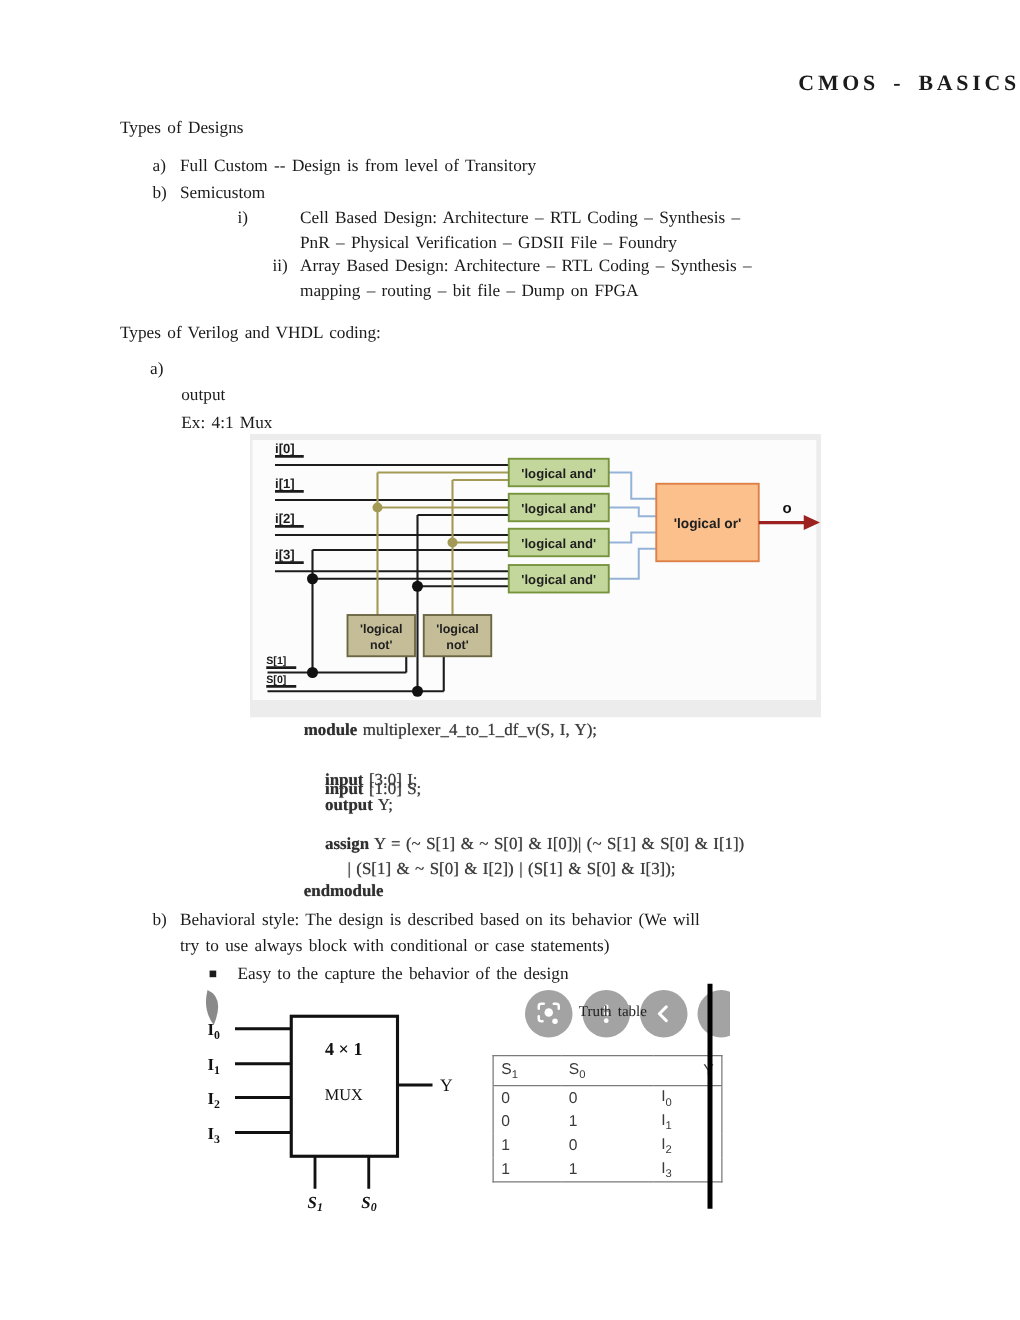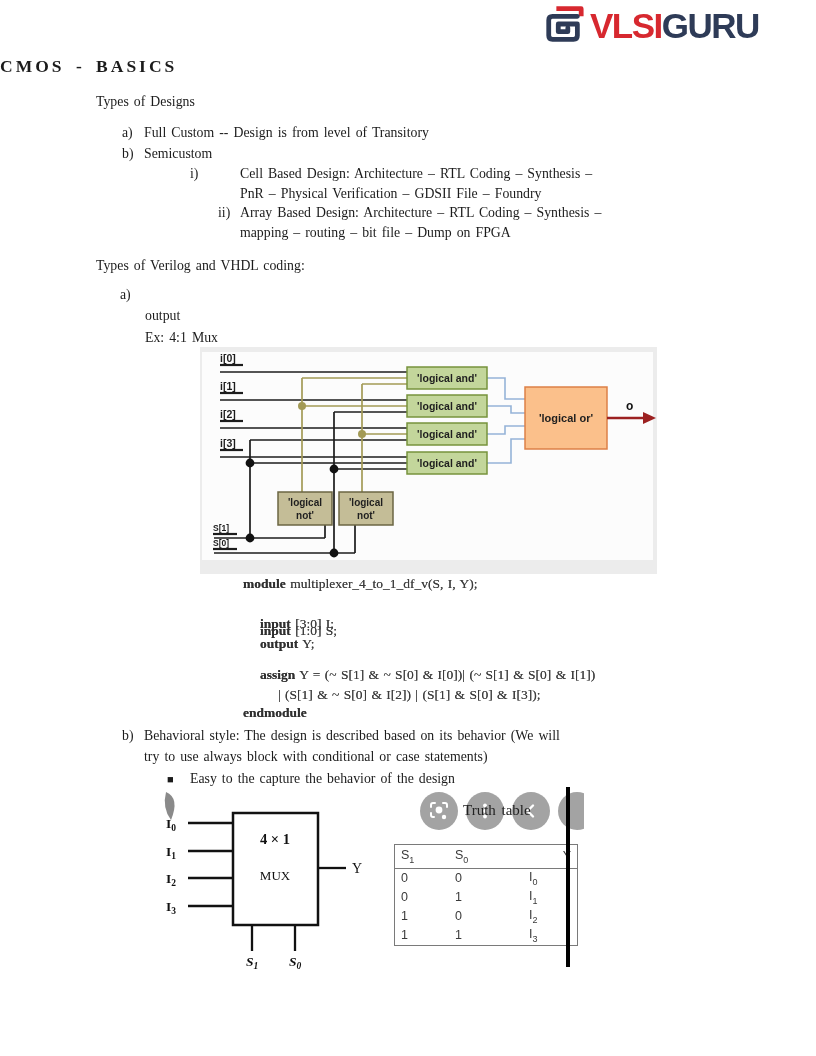--- a/index.html
+++ b/index.html
@@ -1,69 +1,58 @@
 <!DOCTYPE html>
 <html><head>
 <meta charset="utf-8">
 <style>
   html,body{margin:0;padding:0;background:#fff;}
   .page{position:relative;width:816px;height:1056px;background:#ffffff;overflow:hidden;
         font-family:"Liberation Serif",serif;color:#1b1b1b;}
   .ln{position:absolute;white-space:nowrap;font-size:13.8px;word-spacing:1.6px;}
-  .title{position:absolute;left:0;top:56px;width:816px;text-align:left;
+  .title{position:absolute;left:0;top:56px;width:816px;text-align:right;
          font-size:17.5px;font-weight:bold;letter-spacing:3px;word-spacing:4px;}
   
   .logo{position:absolute;left:543px;top:3px;display:flex;align-items:center;gap:5px;}
   .logo-text{font-family:"Liberation Sans",sans-serif;font-weight:800;font-size:35px;
              letter-spacing:-1.5px;line-height:42px;}
   .logo-red{color:#d7282f;}
   .logo-navy{color:#2e3b57;}
   
   .code-line{position:absolute;white-space:nowrap;font-size:13.5px;color:#3d3d3d;
              word-spacing:1px;text-shadow:0 0 0.6px #5a5a5a;}
   .code-line b{font-weight:bold;color:#2f2f2f;}
   
   .circuit-svg{position:absolute;left:200px;top:347px;}
   .mux-svg{position:absolute;left:158px;top:788px;}
   
   .toolbar{position:absolute;left:420px;top:792px;width:164px;height:39px;overflow:hidden;z-index:1;}
   .tb-circle{position:absolute;top:0;width:38px;height:38px;border-radius:50%;
              background:#a3a3a3;display:flex;align-items:center;justify-content:center;}
-  .tt-caption{position:absolute;left:463px;top:802px;font-size:15px;color:#222;z-index:2;
+  .tt-caption{position:absolute;left:463px;top:802px;font-size:12px;color:#222;z-index:2;
               word-spacing:2px;}
   .vbar{position:absolute;left:566px;top:787px;width:4px;height:180px;background:#000;z-index:3;}
   
   .ttable{position:absolute;left:394px;top:844px;border-collapse:collapse;background:#fff;
           font-family:"Liberation Sans",sans-serif;font-size:12.5px;color:#3a3a3a;}
   .ttable{border:1.5px solid #7a7a7a;}
   .ttable th{font-weight:normal;border-bottom:1.4px solid #7a7a7a;padding:3px 6px;text-align:left;}
   .ttable td{padding:1px 6px;height:17px;}
   .ttable .c1{width:42px;}
   .ttable .c2{width:62px;}
   .ttable .c3{width:42px;}
   .ttable th.c3{text-align:right;}
   sub{font-size:9px;}
   .marker{position:absolute;white-space:nowrap;font-size:13.8px;}
 </style>
 </head>
 <body>
 
 <div class="page">
 
-  <div class="logo">
-    <span>
-      <svg width="42" height="42" viewBox="0 0 44 44">
-        <path d="M14,6 H40 V14" fill="none" stroke="#d7282f" stroke-width="5" stroke-linejoin="round"></path>
-        <path d="M36,14 H10 Q6,14 6,18 V34 Q6,38 10,38 H32 Q36,38 36,34 V22 H16 V30 H26 V26" fill="none" stroke="#2e3b57" stroke-width="5" stroke-linejoin="round" stroke-linecap="round"></path>
-      </svg>
-    </span>
-    <span class="logo-text">
-      <span class="logo-red">VLSI</span><span class="logo-navy">GURU</span>
-    </span>
-  </div>
 
   <div class="title">CMOS - BASICS</div>
 
   <div class="ln" style="left:96px;top:94px;">Types of Designs</div>
   <div class="marker" style="left:122px;top:125px;">a)</div>
   <div class="ln" style="left:144px;top:125px;">Full Custom  -- Design is from level of Transitory</div>
   <div class="marker" style="left:122px;top:146px;">b)</div>
   <div class="ln" style="left:144px;top:146px;">Semicustom</div>
   <div class="marker" style="left:190px;top:166px;">i)</div>
   <div class="ln" style="left:240px;top:186px;">PnR – Physical Verification – GDSII File  – Foundry</div>

